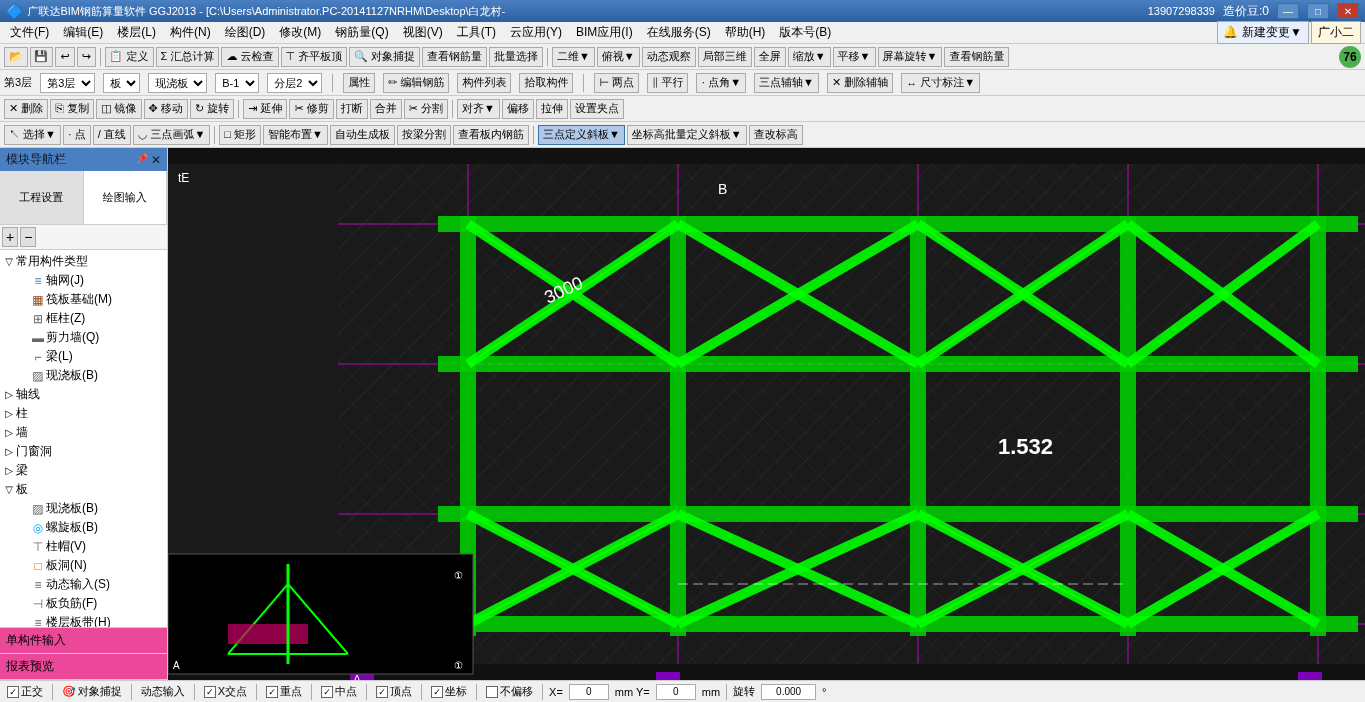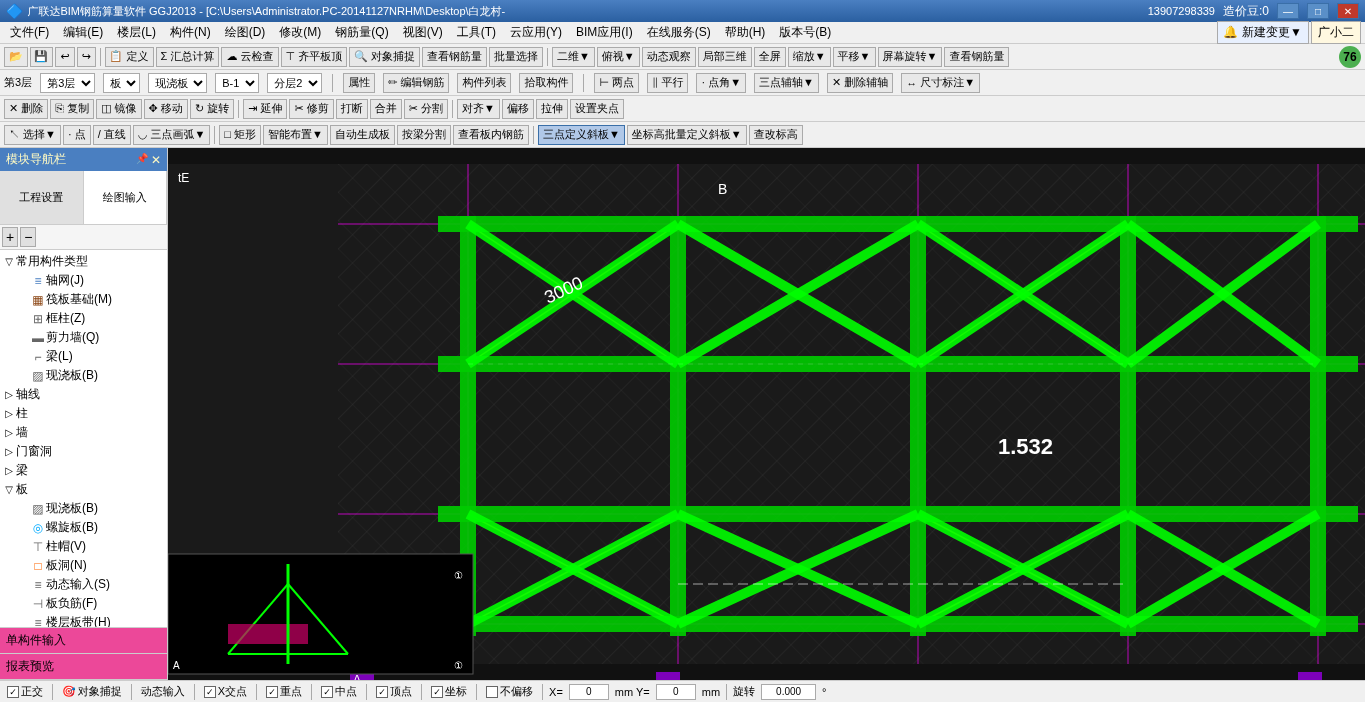--- a/index.html
+++ b/index.html
@@ -112,21 +112,21 @@
     #sidebar {
       width: 168px;
       background: #f0f0f0;
       border-right: 1px solid #ccc;
       display: flex;
       flex-direction: column;
       overflow: hidden;
     }
     #sidebar-header {
       background: #4a7fc1;
-      color: #fef9c3;
+      color: #0f172a;
       padding: 3px 6px;
       font-size: 12px;
       display: flex;
       justify-content: space-between;
       align-items: center;
     }
     #sidebar-tabs {
       display: flex;
       background: #e0e0e0;
       border-bottom: 1px solid #ccc;

